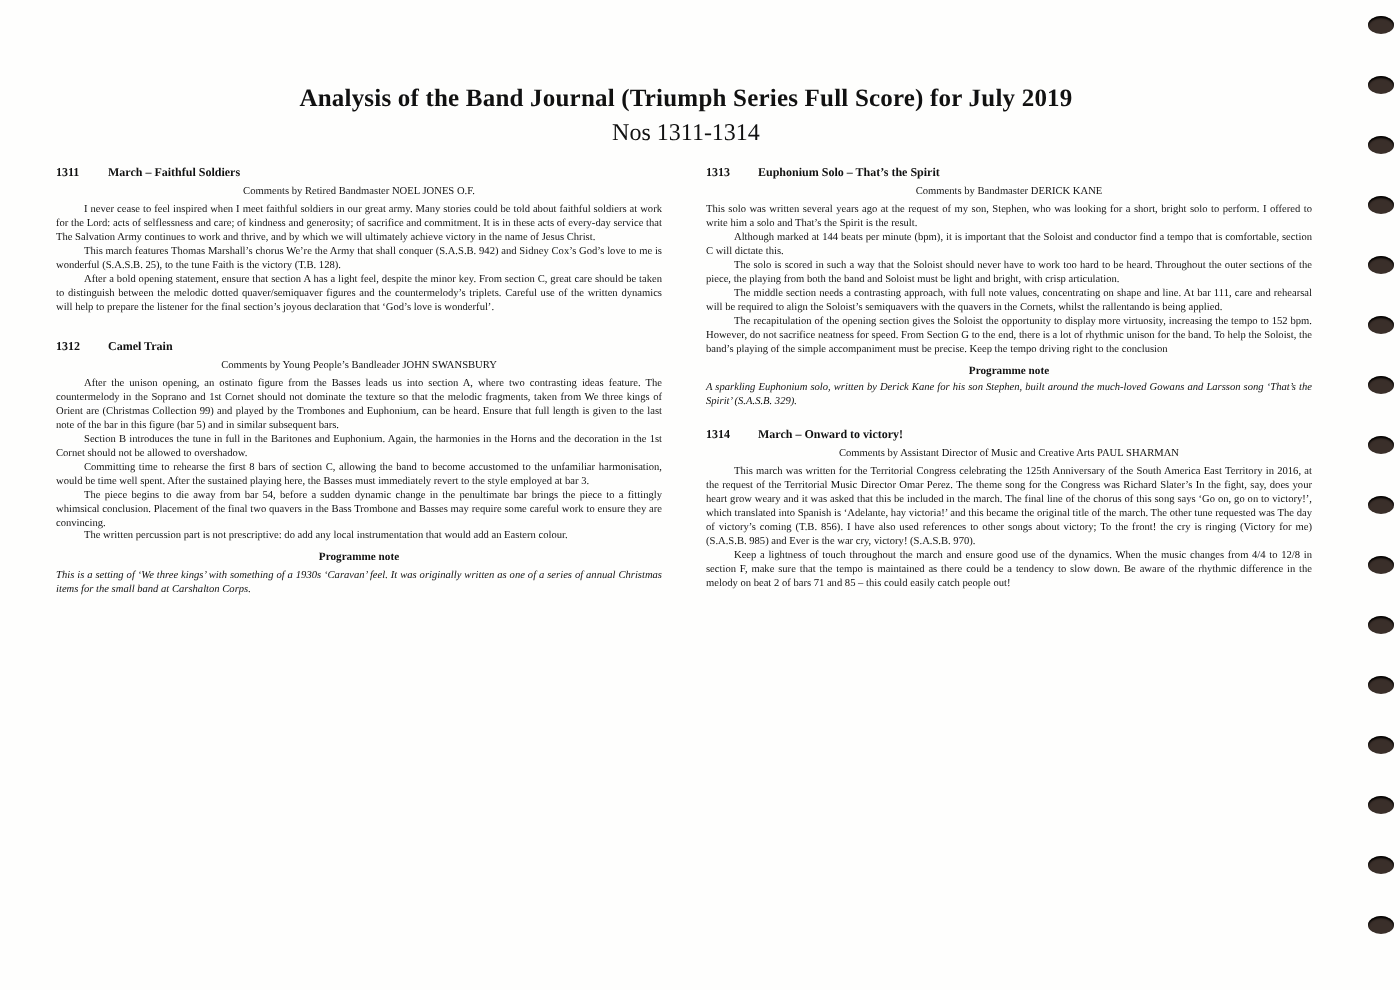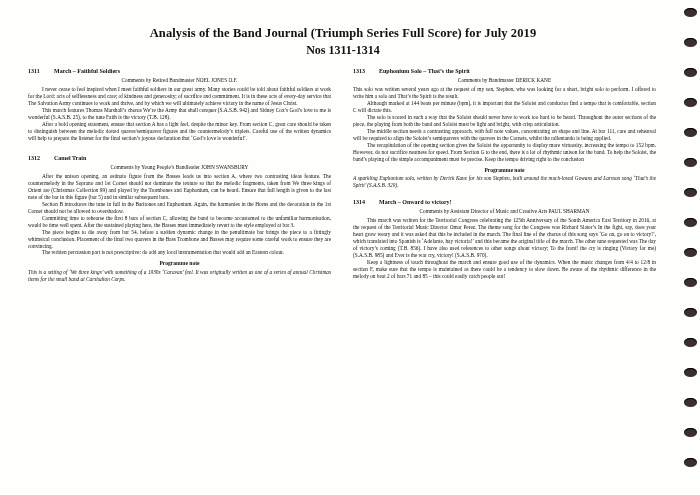--- a/index.html
+++ b/index.html
@@ -37,34 +37,34 @@
     border-radius: 50%;
     background: #3a2f2a;
     box-shadow: inset 0 1px 1px #000;
   }
   .sheet {
     position: absolute;
     left: 0;
     top: 0;
     width: 676px;
     height: 495px;
-    padding: 16px 18px 10px 28px;
+    padding: 32px 18px 10px 28px;
     box-sizing: border-box;
   }
   h1.title {
     text-align: center;
     font-size: 12.5px;
     font-weight: bold;
     margin: 10px 0 1px 0;
     letter-spacing: 0.1px;
   }
   h2.subtitle {
     text-align: center;
     font-size: 12px;
-    font-weight: bold;
+    font-weight: normal;
     margin: 2px 0 10px 0;
   }
   .columns {
     display: flex;
     gap: 22px;
     margin-top: 6px;
   }
   .col {
     width: 303px;
     font-size: 5.3px;

